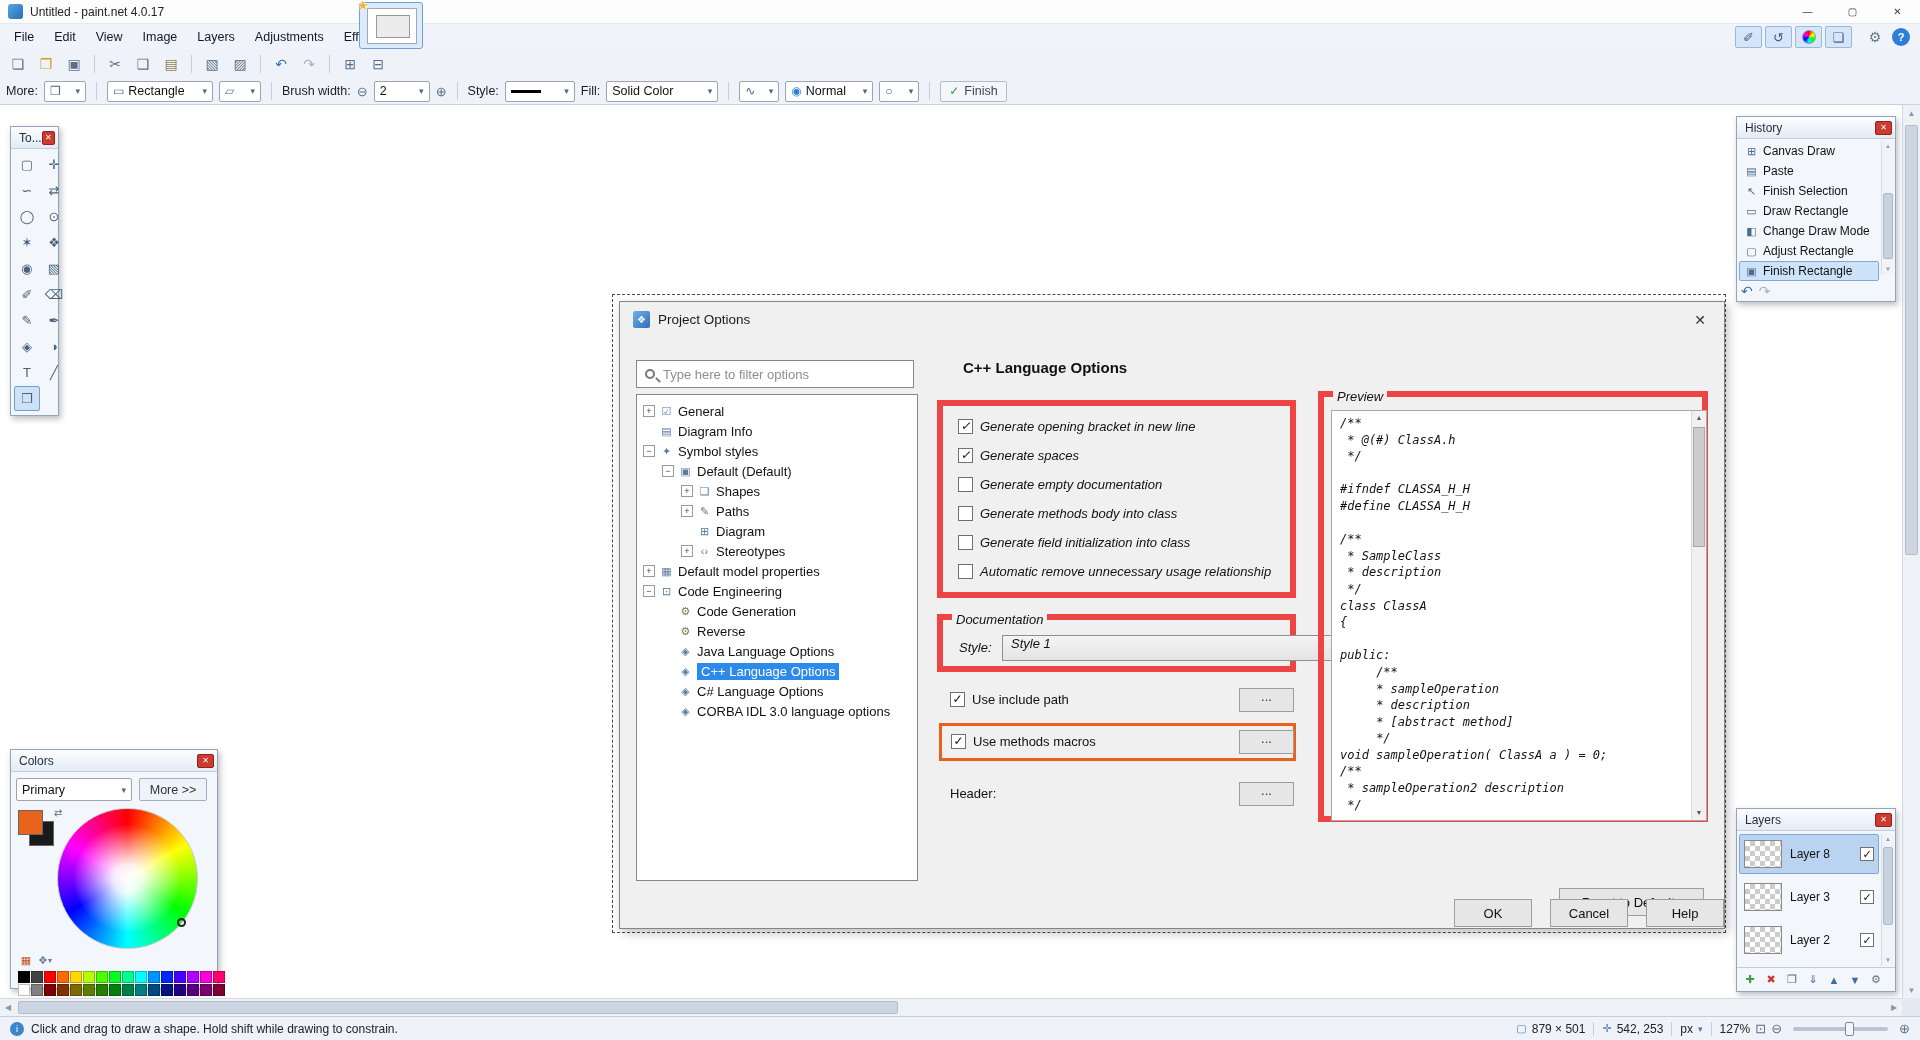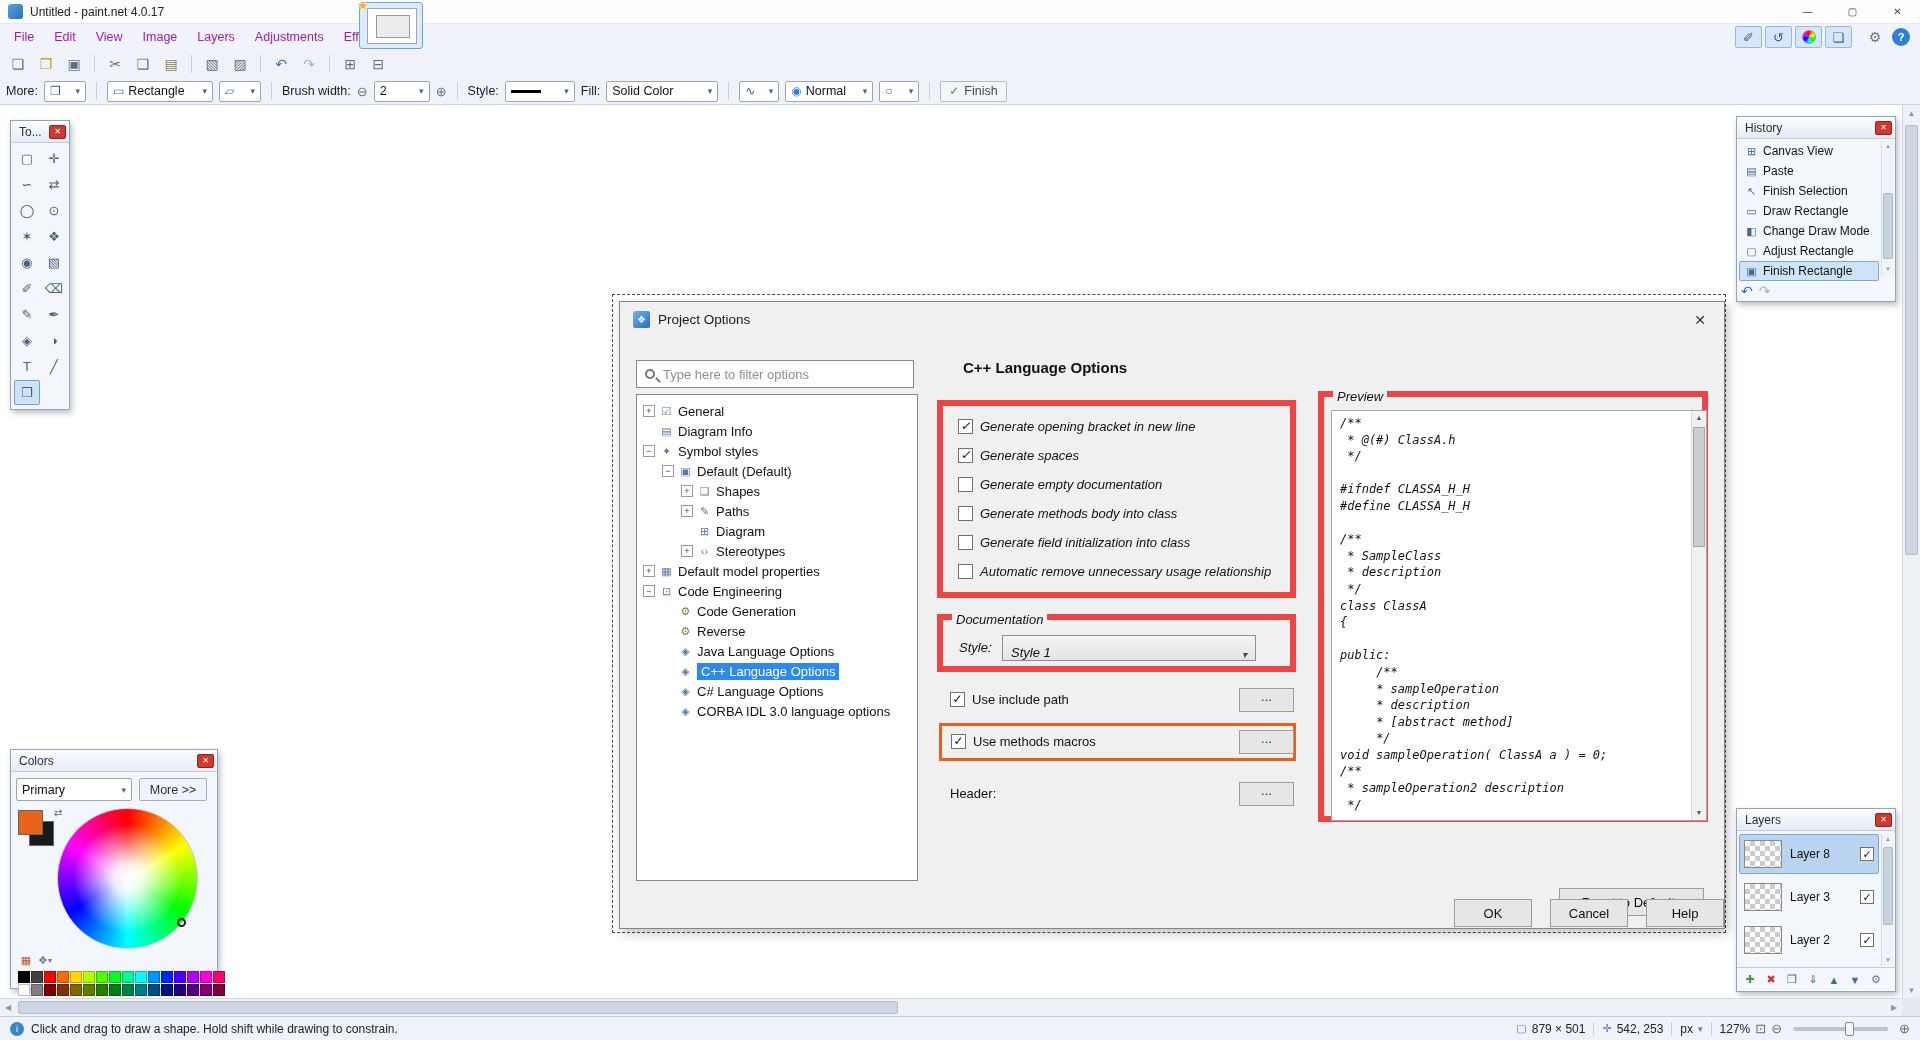--- a/index.html
+++ b/index.html
@@ -7,21 +7,21 @@
   body { font-family:"Liberation Sans", sans-serif; font-size:12.5px; color:#111; background:#b6c1d1; position:relative; }
 
   
   .titlebar { position:absolute; left:0; top:0; width:1920px; height:24px; background:#fdfdfd; display:flex; align-items:center; padding-left:8px; border-bottom:1px solid #e3e8ef; z-index:40;}
   .app-icon { width:15px; height:15px; border-radius:3px; background:linear-gradient(135deg,#55a7e4,#2b6cb5); margin-right:7px; }
   .titlebar .title { font-size:12px; color:#222; }
   .win-controls { margin-left:auto; display:flex; height:24px; }
   .win-btn { width:45px; height:24px; display:flex; align-items:center; justify-content:center; font-size:10px; color:#444; }
 
   .menubar { position:absolute; left:0; top:24px; width:1920px; height:26px; background:#f0f4fa; display:flex; align-items:center; padding-left:4px; z-index:39; }
-  .menu-item { padding:0 10px; height:22px; display:flex; align-items:center; font-size:12.5px; color:#a21caf; }
+  .menu-item { padding:0 10px; height:22px; display:flex; align-items:center; font-size:12.5px; color:#0f172a; }
   .menubar-right { position:absolute; right:6px; top:2px; display:flex; align-items:center; gap:3px; }
   .pal-toggle { width:27px; height:22px; background:#d6e6f8; border:1px solid #96b9e0; border-radius:2px; display:flex; align-items:center; justify-content:center; font-size:13px; color:#3d5f82; }
   .hue-circle { width:14px; height:14px; border-radius:50%; background:conic-gradient(#f00,#ff0,#0f0,#0ff,#00f,#f0f,#f00); border:1px solid #8899aa; }
   .gear-btn { width:24px; height:22px; display:flex; align-items:center; justify-content:center; font-size:14px; color:#6a7686; margin-left:8px; }
   .help-btn { width:18px; height:18px; border-radius:50%; background:#2f7fd6; color:#fff; font-size:11px; font-weight:bold; display:flex; align-items:center; justify-content:center; margin:0 4px 0 2px; }
 
   .image-tab { position:absolute; left:359px; top:2px; width:64px; height:47px; background:#dcebfb; border:1px solid #6fa3d8; border-radius:3px; z-index:45; }
   .image-tab .thumb { position:absolute; left:7px; top:5px; width:50px; height:36px; background:#fff; border:1px solid #a0a8b4; }
   .image-tab .mini-dlg { position:absolute; left:8px; top:6px; width:34px; height:23px; background:#ececec; border:1px solid #9a9a9a; }
   .image-tab .star { position:absolute; left:-3px; top:-5px; font-size:13px; color:#f0b429; text-shadow:0 0 2px #fff, 0 0 2px #fff; }
@@ -52,21 +52,21 @@
   .hscroll { position:absolute; left:0; top:998px; width:1902px; height:18px; background:#eef1f6; border-top:1px solid #cfd8e4; z-index:30; }
   .hscroll .arr { position:absolute; top:0; width:16px; height:17px; display:flex; align-items:center; justify-content:center; font-size:8px; color:#8a97a8; }
   .hscroll .thumb { position:absolute; top:2px; left:18px; width:880px; height:13px; background:#ccd5e1; border:1px solid #b3bdcc; border-radius:2px; }
   .scroll-corner { position:absolute; left:1902px; top:998px; width:18px; height:18px; background:#e4e9f1; z-index:30; }
 
   
   .palette { position:absolute; background:#f3f7fb; border:1px solid #93a5bd; box-shadow:2px 3px 6px rgba(30,40,60,.3); z-index:20; }
   .pal-title { height:22px; background:linear-gradient(#fcfdff,#e4ebf5); border-bottom:1px solid #c2cddc; display:flex; align-items:center; padding:0 3px 0 8px; font-size:12px; color:#23303f; }
   .pal-close { margin-left:auto; width:17px; height:14px; background:#cf3a30; color:#fff; font-size:8px; display:flex; align-items:center; justify-content:center; border:1px solid #8d241d; border-radius:2px; }
 
-  .tools-pal { left:10px; top:15px; width:60px; height:290px; }
+  .tools-pal { left:10px; top:21px; width:49px; height:290px; }
   .tools-grid { display:grid; grid-template-columns:repeat(2,26px); gap:1px; padding:3px; }
   .tool-cell { width:26px; height:25px; display:flex; align-items:center; justify-content:center; font-size:13px; color:#46627e; border:1px solid transparent; border-radius:2px; }
   .tool-cell.sel { background:#cde1f7; border-color:#6f9fd8; }
 
   .hist-pal { left:1736px; top:11px; width:160px; height:186px; }
   .hist-rows { position:absolute; left:2px; top:24px; right:16px; }
   .hist-row { height:20px; display:flex; align-items:center; gap:5px; padding-left:5px; border:1px solid transparent; font-size:12px; }
   .hist-row .hi { font-size:11px; color:#4a6b8c; width:13px; text-align:center; }
   .hist-row.sel { background:#cfe3f8; border-color:#7fa8d6; border-radius:2px; }
   .mini-scroll { position:absolute; right:1px; width:13px; background:#f0f3f7; border-left:1px solid #d4dce6; }
@@ -131,21 +131,21 @@
 
   .groupbox { position:absolute; border:6px solid #ef4444;font-style:italic; }
   .legend { position:absolute; left:9px; top:-8px; background:#f0f0f0; padding:0 4px; font-size:13px; }
   .cb-group { left:317px; top:98px; width:359px; height:198px; display:flex; flex-direction:column; gap:13px; padding:13px 15px; }
   .cb-row { display:flex; align-items:center; gap:7px; height:17px; }
   .cbx { width:15px; height:15px; background:#fff; border:1px solid #707070; font-size:12px; line-height:13px; text-align:center; color:#111; flex:none; }
   .cb-label { font-size:13px; white-space:nowrap; }
 
   .doc-group { left:317px; top:312px; width:359px; height:58px; }
   .doc-style-label { position:absolute; left:16px; top:20px; }
-  .style-combo { position:absolute; left:59px; top:15px; width:254px; height:26px; background:linear-gradient(#f4f4f4,#e4e4e4); border:1px solid #8f8f8f; display:flex; align-items:flex-end; padding:0 8px; }
+  .style-combo { position:absolute; left:59px; top:15px; width:330px; height:26px; background:linear-gradient(#f4f4f4,#e4e4e4); border:1px solid #8f8f8f; display:flex; align-items:flex-start; padding:0 8px; }
   .style-combo .caret { margin-left:auto; font-size:10px; color:#444; }
 
   .opt-row { position:absolute; width:359px; height:28px; left:317px; }
   .opt-row .cb-row { position:absolute; left:13px; top:5px; }
   .dots-btn { position:absolute; left:302px; top:2px; width:55px; height:24px; background:#e6e6e6; border:1px solid #9d9d9d; text-align:center; line-height:16px; color:#333; }
   .macros-wrap { position:absolute; left:319px; top:421px; width:357px; height:38px; border:3px solid #e8611c; }
   .macros-wrap .cb-row { position:absolute; left:9px; top:7px; }
   .macros-wrap .dots-btn { left:297px; top:4px; }
   .hdr-label { position:absolute; left:330px; top:484px; }
 
@@ -533,21 +533,21 @@
   </div>
 
   <div class="palette hist-pal">
     <div class="pal-title">
       <span>History</span>
       <span class="pal-close">✕</span>
     </div>
     <div class="hist-rows">
       <div class="hist-row">
           <span class="hi">⊞</span>
-          <span>Canvas View</span>
+          <span>Canvas Draw</span>
         </div>
       <div class="hist-row">
           <span class="hi">▤</span>
           <span>Paste</span>
         </div>
       <div class="hist-row">
           <span class="hi">↖</span>
           <span>Finish Selection</span>
         </div>
       <div class="hist-row">

